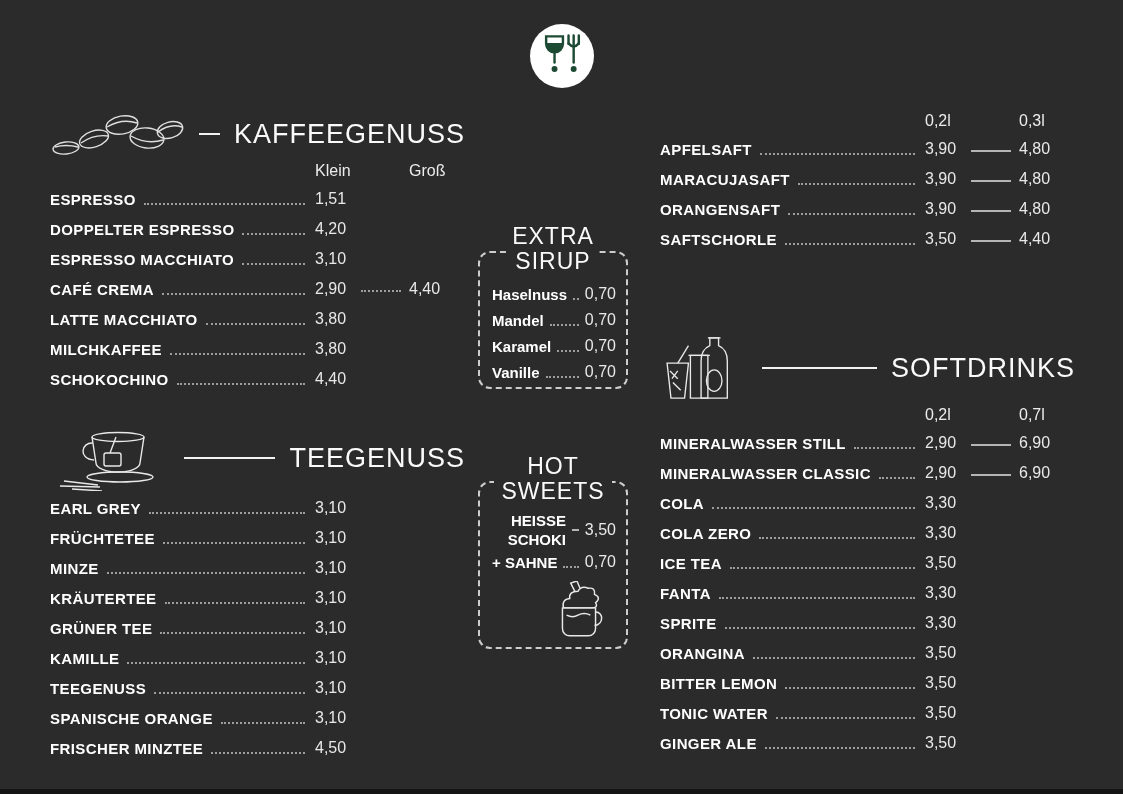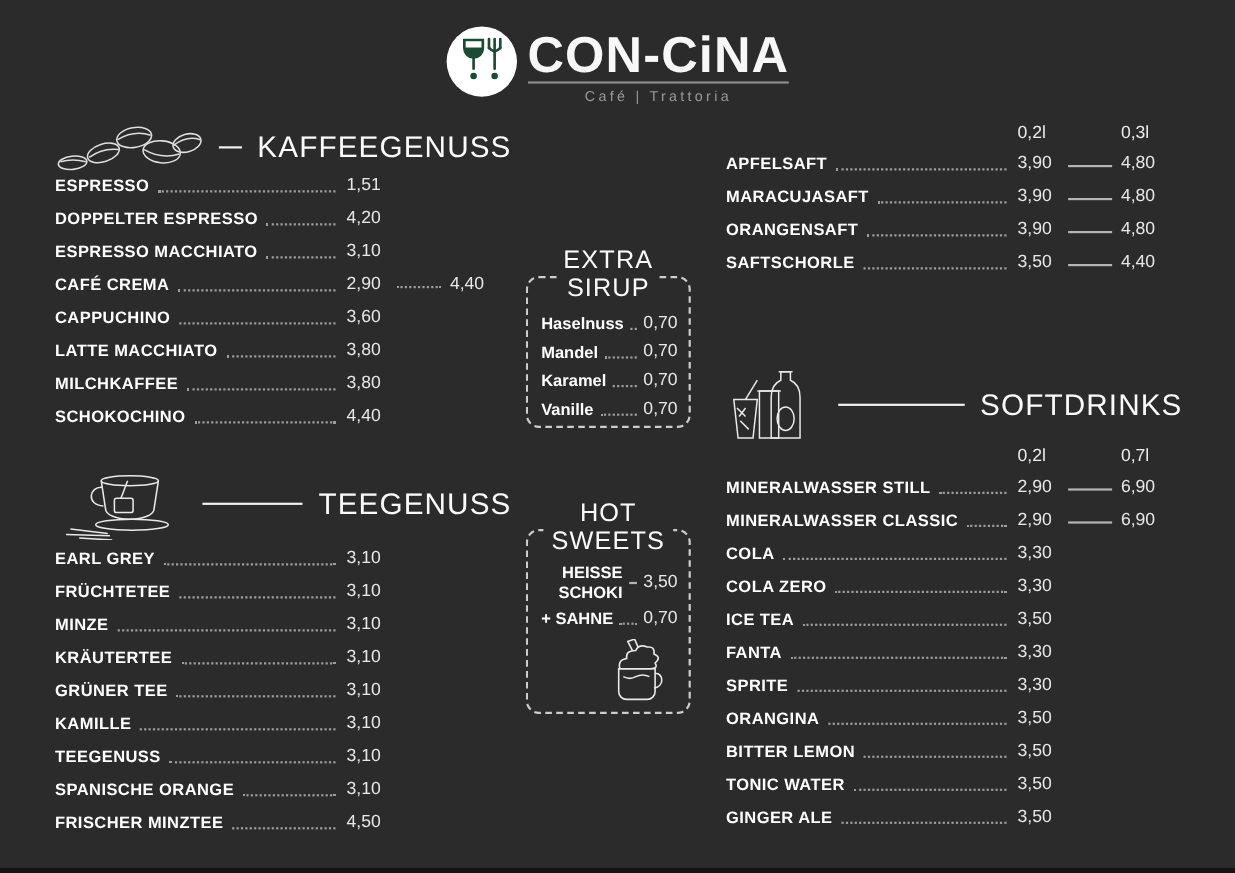--- a/index.html
+++ b/index.html
@@ -61,25 +61,20 @@
           <path d="M14 17.5 a8 8 0 0 0 16 0 z" fill="#1d4a33"></path>
           <path d="M22 26.5 v10.5"></path>
           <path d="M37 8 v9 M42.5 8 v10 M48 8 v9"></path>
           <path d="M37 16.5 q5.5 6.5 11 0"></path>
           <path d="M42.5 21 v16"></path>
         </g>
         <circle cx="22" cy="44" r="3.2" fill="#1d4a33"></circle>
         <circle cx="42.5" cy="44" r="3.2" fill="#1d4a33"></circle>
       </svg>
     </div>
-    <div class="brand-text">
-      <div class="brand-name">CON-CiNA</div>
-      <div class="brand-rule"></div>
-      <div class="brand-tag">Café | Trattoria</div>
-    </div>
   </div>
 
   <div class="sec" style="left:50px;top:108px;">
     <div class="sec-head">
       <svg class="sec-icon" width="135" height="52" viewBox="0 0 135 52">
         <g fill="none" stroke="#e9e9e9" stroke-width="1.4" opacity="0.95">
           <ellipse cx="16" cy="40" rx="13" ry="6" transform="rotate(-6 16 40)"></ellipse>
           <path d="M5 39 Q16 36 28 39"></path>
           <ellipse cx="44" cy="31" rx="15" ry="8" transform="rotate(-18 44 31)"></ellipse>
           <path d="M31 35 Q44 26 58 28"></path>
@@ -87,20 +82,27 @@
           <path d="M57 19 Q72 10 87 15"></path>
           <ellipse cx="97" cy="30" rx="17" ry="10" transform="rotate(6 97 30)"></ellipse>
           <path d="M81 28 Q97 37 113 32"></path>
           <ellipse cx="120" cy="22" rx="13" ry="8" transform="rotate(-16 120 22)"></ellipse>
           <path d="M108 24 Q120 15 132 19"></path>
         </g>
       </svg>
       <div class="sec-line"></div>
       <div class="sec-title">KAFFEEGENUSS</div>
     </div>
+    <div class="row cols">
+      <span class="nm"></span>
+        <span class="ld"></span>
+      <span class="p1 colh">Klein</span>
+      <span class="l2"></span>
+      <span class="p2 colh">Groß</span>
+    </div>
     <div class="row solo">
         <span class="nm">ESPRESSO</span>
         <span class="ld"></span>
         <span class="p1">1,51</span>
         <span class="l2"></span>
         <span class="p2"></span>
       </div>
     <div class="row solo">
         <span class="nm">DOPPELTER ESPRESSO</span>
         <span class="ld"></span>
@@ -114,27 +116,20 @@
         <span class="p1">3,10</span>
         <span class="l2"></span>
         <span class="p2"></span>
       </div>
     <div class="row d2">
         <span class="nm">CAFÉ CREMA</span>
         <span class="ld"></span>
         <span class="p1">2,90</span>
         <span class="l2"></span>
         <span class="p2">4,40</span>
-      </div>
-    <div class="row solo">
-        <span class="nm">CAPPUCHINO</span>
-        <span class="ld"></span>
-        <span class="p1">3,60</span>
-        <span class="l2"></span>
-        <span class="p2"></span>
       </div>
     <div class="row solo">
         <span class="nm">LATTE MACCHIATO</span>
         <span class="ld"></span>
         <span class="p1">3,80</span>
         <span class="l2"></span>
         <span class="p2"></span>
       </div>
     <div class="row solo">
         <span class="nm">MILCHKAFFEE</span>

